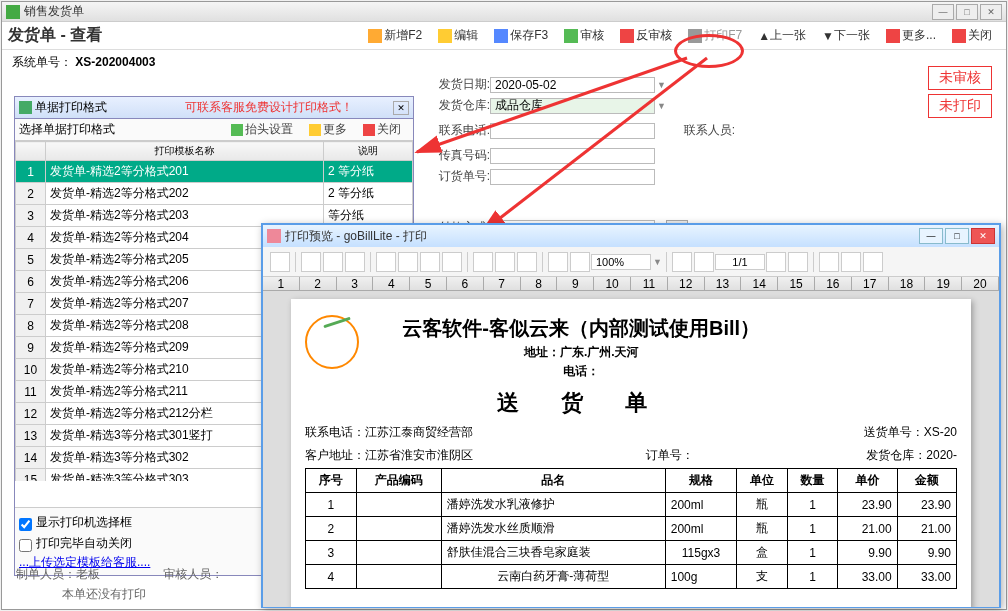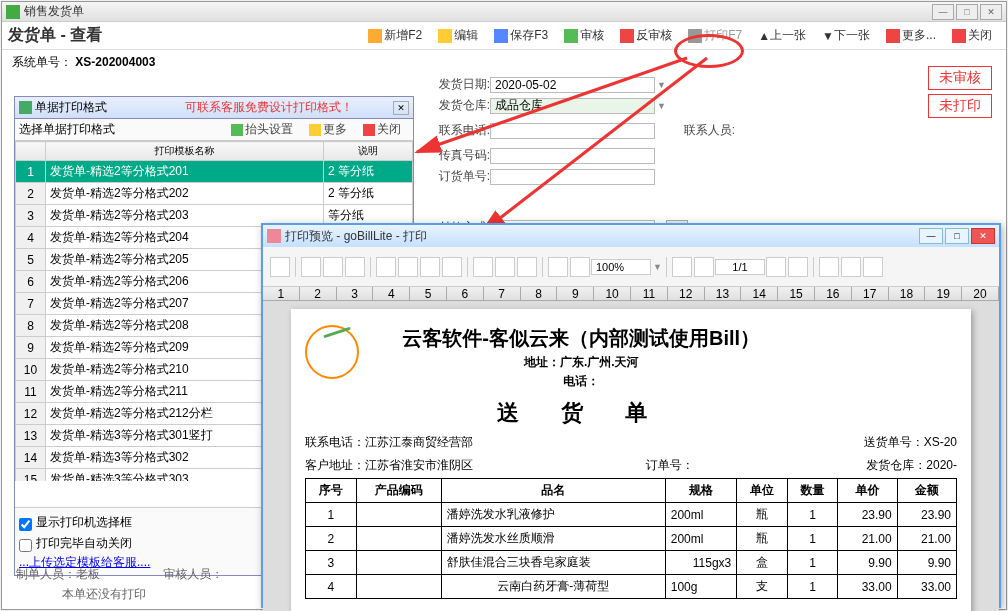--- a/index.html
+++ b/index.html
@@ -48,21 +48,21 @@
 .chk{display:flex;align-items:flex-end;padding:2px 0;font-size:12px}
 .chk input{margin-right:4px}
 .link{color:#00e;text-decoration:underline;cursor:pointer;font-size:12px}
 .preview-win{position:absolute;top:223px;left:261px;width:740px;height:385px;border:2px solid #5a9de8;background:#fff;box-shadow:2px 2px 8px rgba(0,0,0,0.3)}
 .pv-title{background:linear-gradient(#e8f4ff,#c5e0ff);height:22px;display:flex;align-items:center;padding:0 4px}
 .pv-title .pico{width:14px;height:14px;background:#e89;margin-right:4px}
 .pv-title .ptext{flex:1;font-size:12px;color:#333}
 .pv-win-btns{display:flex;gap:2px}
 .pv-win-btn{width:24px;height:16px;border:1px solid #8bc;background:#e8f4ff;font-size:9px;display:flex;align-items:center;justify-content:center}
 .pv-win-btn.close{background:#e55;color:#fff;border-color:#c33}
-.pv-toolbar{background:#f5f5f5;height:40px;display:flex;align-items:center;padding:0 6px;border-bottom:1px solid #ccc}
+.pv-toolbar{background:#f5f5f5;height:30px;display:flex;align-items:center;padding:0 6px;border-bottom:1px solid #ccc}
 .pv-tool{width:20px;height:20px;border:1px solid #ccc;background:#fff;margin:0 1px;display:inline-block}
 .pv-sep{width:1px;height:20px;background:#ccc;margin:0 4px}
 .pv-zoom{border:1px solid #ccc;padding:1px 4px;width:60px;background:#fff;font-size:11px}
 .pv-page{border:1px solid #ccc;padding:1px 4px;width:50px;background:#fff;font-size:11px;text-align:center}
 .pv-doc{background:#ddd;overflow:auto;height:330px;position:relative}
 .pv-paper{background:#fff;margin:8px auto;width:680px;min-height:310px;box-shadow:2px 2px 6px rgba(0,0,0,0.3);padding:16px 14px}
 .ruler{height:14px;background:linear-gradient(#f0f0f0,#e0e0e0);border-bottom:1px solid #aaa;font-size:8px;display:flex}
 .ruler .tick{flex:1;border-right:1px solid #aaa;text-align:center}
 .doc-logo{width:54px;height:54px;border:2px solid #f80;border-radius:50%;position:relative;display:inline-block;vertical-align:top}
 .doc-logo:before{content:"";position:absolute;width:28px;height:3px;background:#5a5;top:4px;left:16px;border-radius:2px;transform:rotate(-18deg)}
@@ -469,21 +469,21 @@
               <td style="text-align:left">200ml</td>
               <td>瓶</td>
               <td>1</td>
               <td style="text-align:right">21.00</td>
               <td style="text-align:right">21.00</td>
             </tr>
             <tr>
               <td>3</td>
               <td></td>
               <td style="text-align:left">舒肤佳混合三块香皂家庭装</td>
-              <td style="text-align:right">115gx3</td>
+              <td style="text-align:center">115gx3</td>
               <td>盒</td>
               <td>1</td>
               <td style="text-align:right">9.90</td>
               <td style="text-align:right">9.90</td>
             </tr>
             <tr>
               <td>4</td>
               <td></td>
               <td style="text-align:center">云南白药牙膏-薄荷型</td>
               <td style="text-align:left">100g</td>

